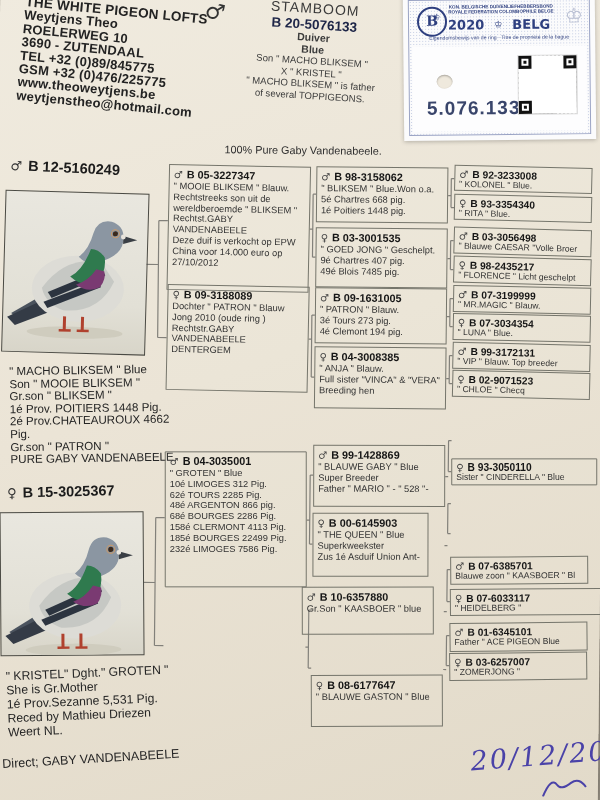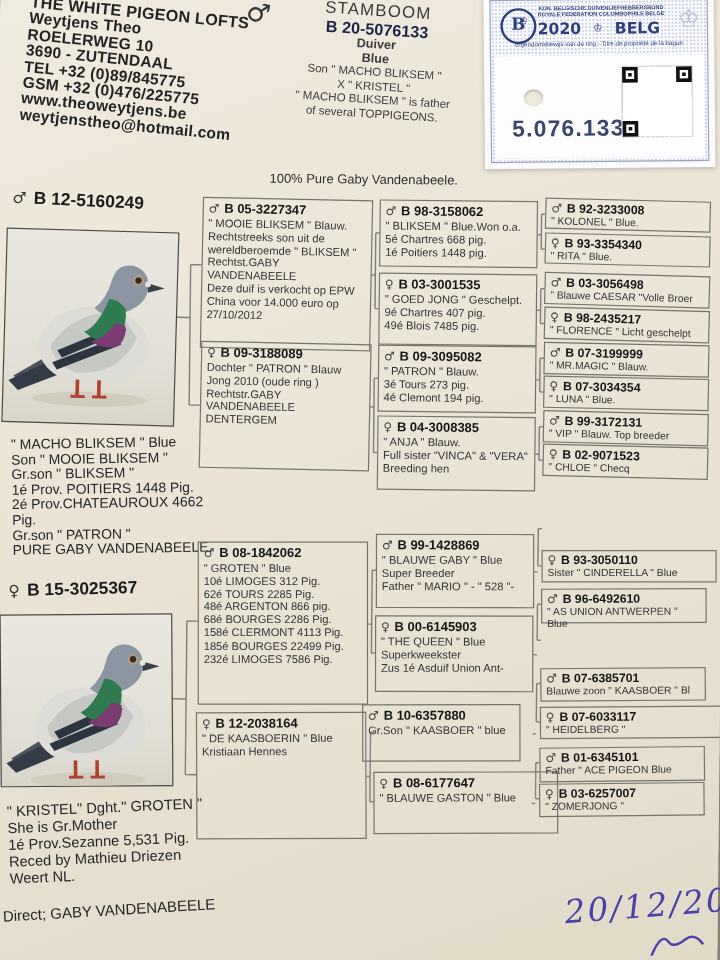--- a/index.html
+++ b/index.html
@@ -216,77 +216,72 @@
 27/10/2012</div>
     </div>
     <div class="pbox" style="left:170px;top:292px;width:142px;height:106px;transform:rotate(.6deg)">
       <div class="hd"><span class="sx">♀</span><span>B 09-3188089</span></div>
       <div class="ln">Dochter " PATRON " Blauw
 Jong 2010 (oude ring )
 Rechtstr.GABY VANDENABEELE
 DENTERGEM</div>
     </div>
     <div class="pbox" style="left:170px;top:458px;width:142px;height:136px;transform:rotate(-.6deg)">
-      <div class="hd"><span class="sx">♂</span><span>B 08-1842062</span></div>
+      <div class="hd"><span class="sx">♂</span><span>B 04-3035001</span></div>
       <div class="ln">" GROTEN " Blue
 10é    LIMOGES  312 Pig.
 62é    TOURS   2285 Pig.
 48é   ARGENTON 866 pig.
 68é    BOURGES  2286 Pig.
 158é CLERMONT 4113 Pig.
 185é BOURGES 22499 Pig.
 232é LIMOGES  7586 Pig.</div>
     </div>
-    <div class="pbox" style="left:170px;top:600px;width:142px;height:106px;transform:rotate(-.8deg)">
-      <div class="hd"><span class="sx">♀</span><span>B 12-2038164</span></div>
-      <div class="ln">" DE KAASBOERIN " Blue
-Kristiaan Hennes</div>
-    </div>
 
     <div class="pbox" style="left:318px;top:172px;width:132px;height:56px">
       <div class="hd"><span class="sx">♂</span><span>B 98-3158062</span></div>
       <div class="ln">" BLIKSEM " Blue.Won o.a.
 5é Chartres 668 pig.
 1é Poitiers 1448 pig.</div>
     </div>
     <div class="pbox" style="left:318px;top:233px;width:132px;height:60px">
       <div class="hd"><span class="sx">♀</span><span>B 03-3001535</span></div>
       <div class="ln">" GOED JONG " Geschelpt.
 9é    Chartres 407 pig.
 49é   Blois 7485 pig.</div>
     </div>
     <div class="pbox" style="left:318px;top:293px;width:132px;height:56px">
-      <div class="hd"><span class="sx">♂</span><span>B 09-3095082</span></div>
+      <div class="hd"><span class="sx">♂</span><span>B 09-1631005</span></div>
       <div class="ln">" PATRON " Blauw.
 3é  Tours 273 pig.
 4é  Clemont 194 pig.</div>
     </div>
     <div class="pbox" style="left:318px;top:352px;width:132px;height:62px">
       <div class="hd"><span class="sx">♀</span><span>B 04-3008385</span></div>
       <div class="ln">" ANJA " Blauw.
 Full sister "VINCA" &amp; "VERA"
 Breeding hen</div>
     </div>
     <div class="pbox" style="left:318px;top:450px;width:132px;height:62px;transform:rotate(-.5deg)">
       <div class="hd"><span class="sx">♂</span><span>B 99-1428869</span></div>
       <div class="ln">" BLAUWE GABY " Blue
 Super Breeder
 Father " MARIO " - " 528 "-</div>
     </div>
-    <div class="pbox" style="left:318px;top:518px;width:132px;height:64px;transform:rotate(-.5deg)">
+    <div class="pbox" style="left:318px;top:518px;width:116px;height:64px;transform:rotate(-.5deg)">
       <div class="hd"><span class="sx">♀</span><span>B 00-6145903</span></div>
       <div class="ln">" THE QUEEN " Blue
 Superkweekster
 Zus 1é Asduif Union Ant-</div>
     </div>
     <div class="pbox" style="left:308px;top:592px;width:132px;height:48px;transform:rotate(-.7deg)">
       <div class="hd"><span class="sx">♂</span><span>B 10-6357880</span></div>
       <div class="ln">Gr.Son " KAASBOER " blue</div>
     </div>
-    <div class="pbox" style="left:318px;top:648px;width:154px;height:52px;transform:rotate(-.8deg)">
+    <div class="pbox" style="left:318px;top:680px;width:132px;height:52px;transform:rotate(-.8deg)">
       <div class="hd"><span class="sx">♀</span><span>B 08-6177647</span></div>
       <div class="ln">" BLAUWE GASTON " Blue</div>
     </div>
 
     <div class="pbox small" style="left:456px;top:170px;width:138px;height:26px;transform:rotate(.8deg)">
       <div class="hd"><span class="sx">♂</span><span>B 92-3233008</span></div>
       <div class="ln">" KOLONEL " Blue.</div>
     </div>
     <div class="pbox small" style="left:456px;top:199px;width:138px;height:26px;transform:rotate(.8deg)">
       <div class="hd"><span class="sx">♀</span><span>B 93-3354340</span></div>
@@ -312,24 +307,20 @@
       <div class="hd"><span class="sx">♂</span><span>B 99-3172131</span></div>
       <div class="ln">" VIP " Blauw. Top breeder</div>
     </div>
     <div class="pbox small" style="left:456px;top:375px;width:138px;height:27px;transform:rotate(.8deg)">
       <div class="hd"><span class="sx">♀</span><span>B 02-9071523</span></div>
       <div class="ln">" CHLOE " Checq</div>
     </div>
     <div class="pbox small" style="left:456px;top:462px;width:146px;height:27px;transform:rotate(-.6deg)">
       <div class="hd"><span class="sx">♀</span><span>B 93-3050110</span></div>
       <div class="ln">Sister " CINDERELLA " Blue</div>
-    </div>
-    <div class="pbox small" style="left:456px;top:494px;width:138px;height:29px;transform:rotate(-.8deg)">
-      <div class="hd"><span class="sx">♂</span><span>B 96-6492610</span></div>
-      <div class="ln">" AS UNION ANTWERPEN " Blue</div>
     </div>
     <div class="pbox small" style="left:456px;top:560px;width:138px;height:28px;transform:rotate(-1deg)">
       <div class="hd"><span class="sx">♂</span><span>B 07-6385701</span></div>
       <div class="ln">Blauwe  zoon " KAASBOER " Bl</div>
     </div>
     <div class="pbox small" style="left:456px;top:592px;width:162px;height:27px;transform:rotate(-1deg)">
       <div class="hd"><span class="sx">♀</span><span>B 07-6033117</span></div>
       <div class="ln">" HEIDELBERG "</div>
     </div>
     <div class="pbox small" style="left:456px;top:626px;width:138px;height:29px;transform:rotate(-1.2deg)">

